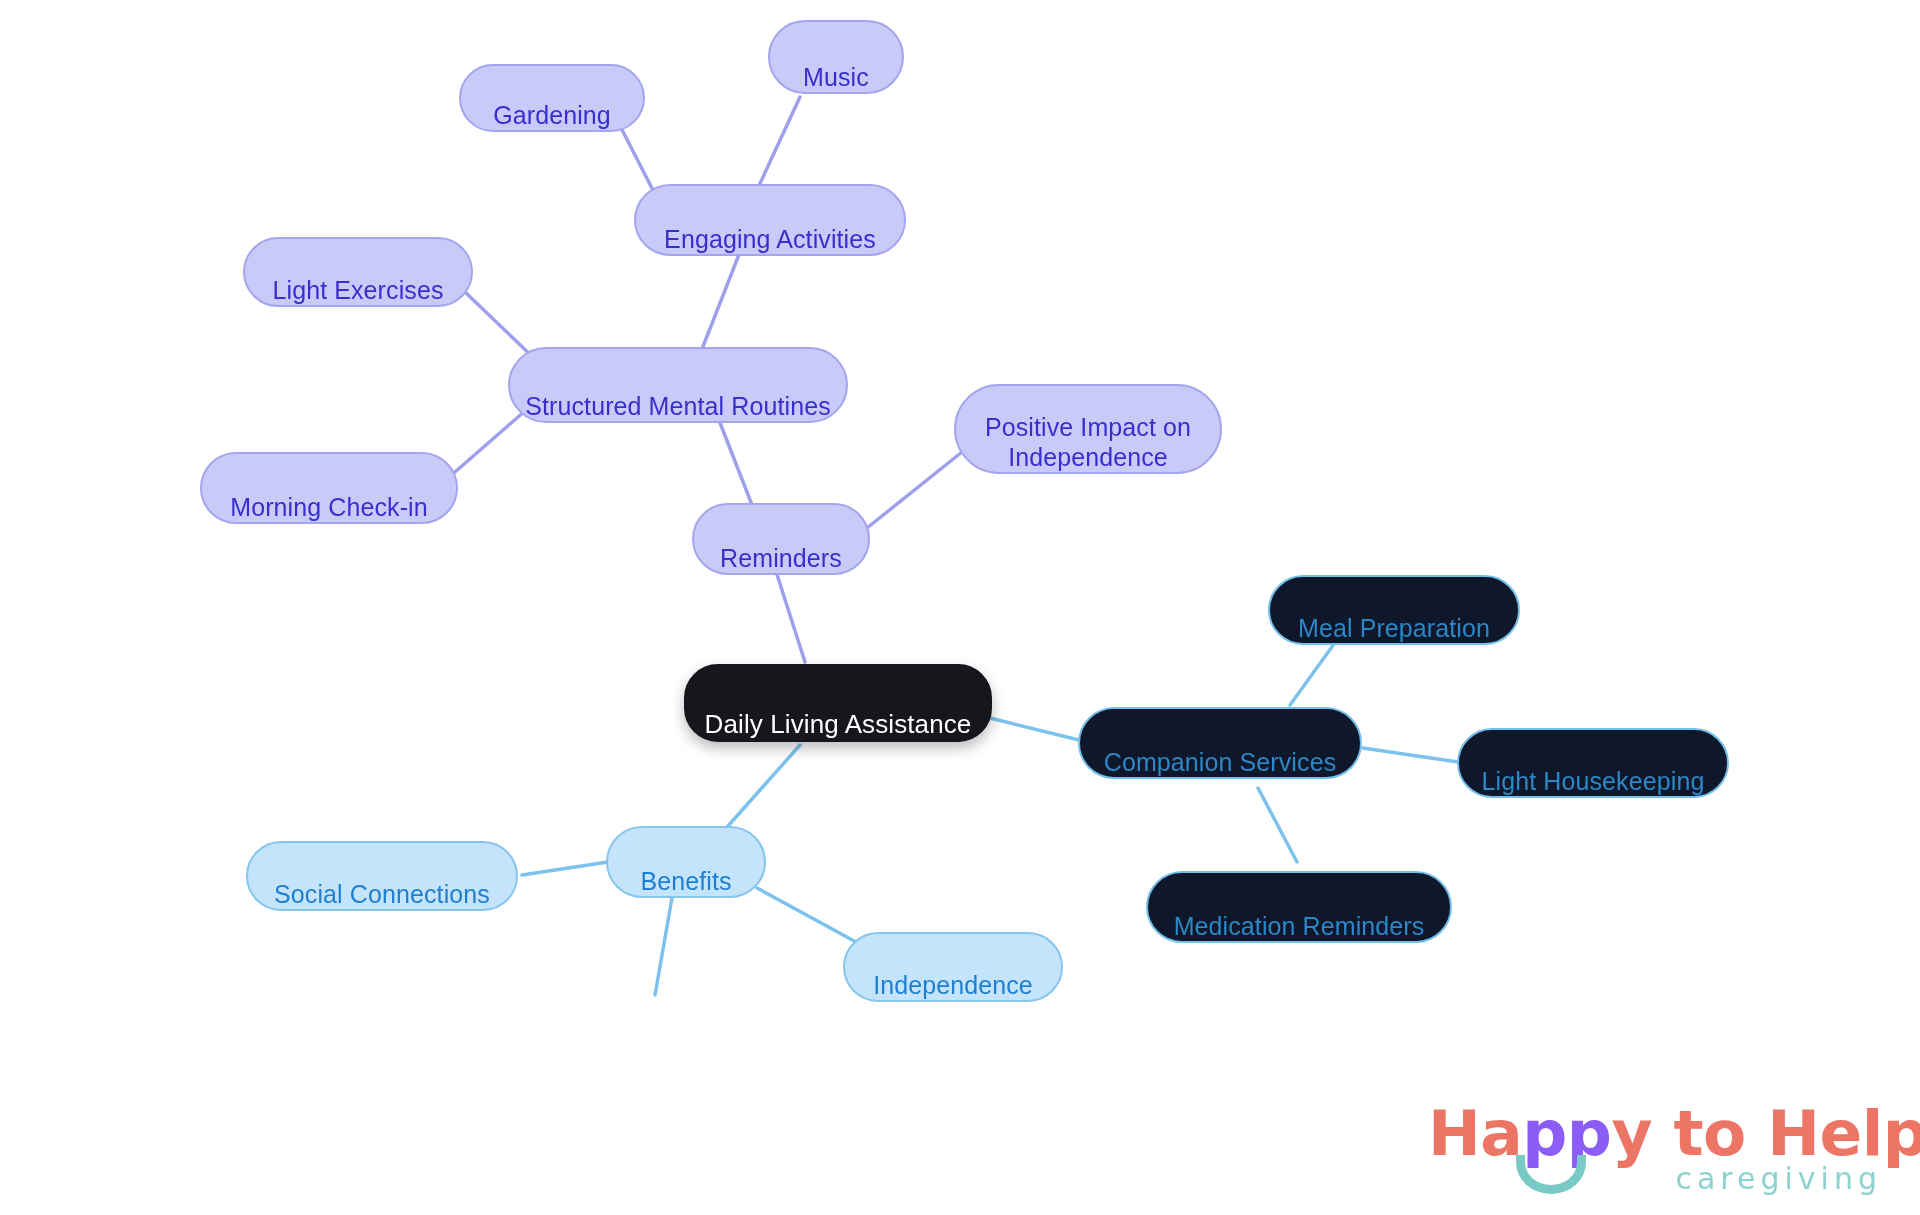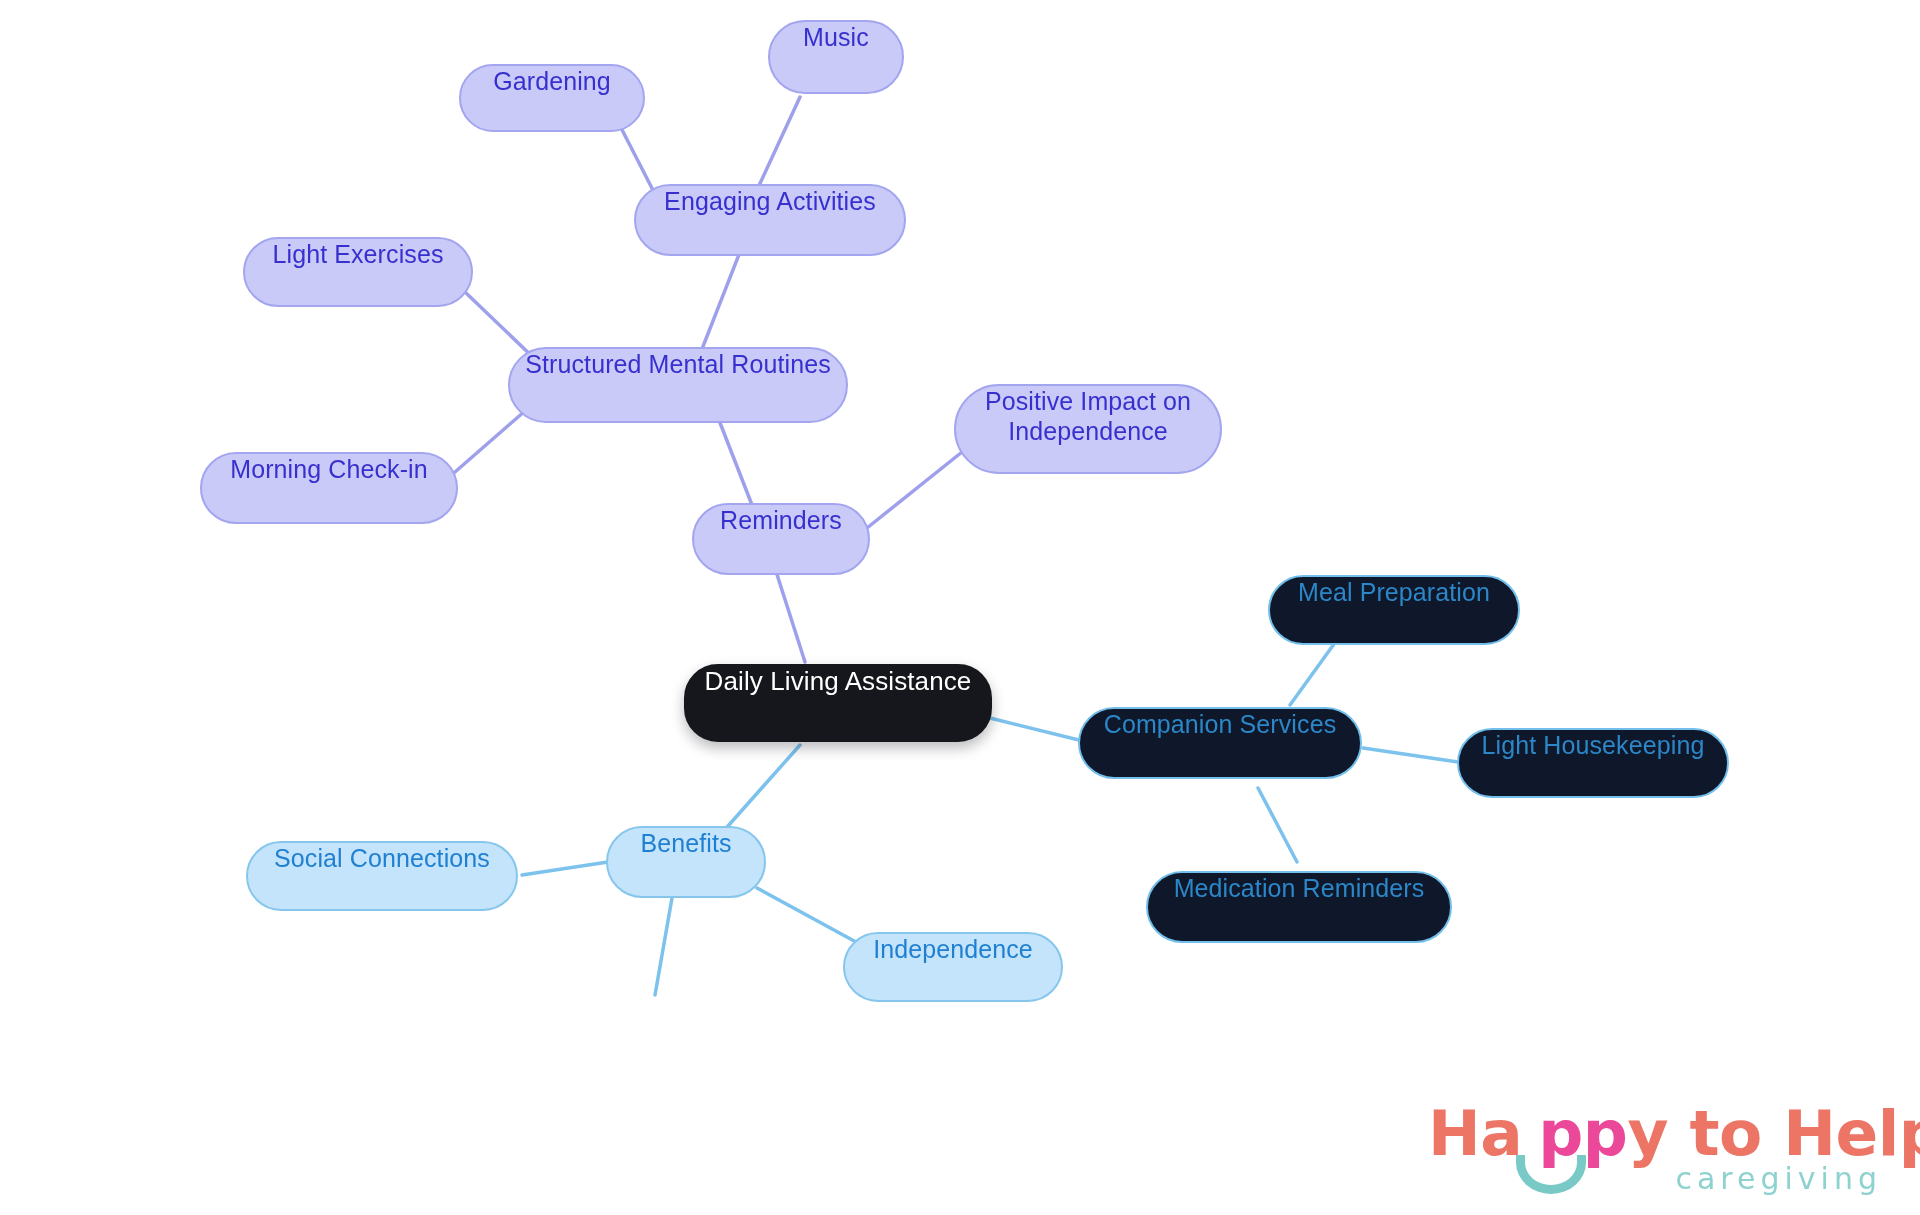--- a/index.html
+++ b/index.html
@@ -20,21 +20,21 @@
     left: 0;
     top: 0;
     width: 1920px;
     height: 1215px;
     pointer-events: none;
   }
   .node {
     position: absolute;
     box-sizing: border-box;
     display: flex;
-    align-items: flex-start;
+    align-items: flex-end;
     justify-content: center;
     text-align: center;
     border-radius: 999px;
     border-style: solid;
     border-width: 2px;
     line-height: 1.2;
     white-space: pre-line;
     letter-spacing: 0.1px;
   }
   .node.root {
@@ -76,22 +76,21 @@
     left: 0;
     top: 0;
     font-family: "DejaVu Sans", sans-serif;
     font-weight: bold;
     font-size: 63px;
     letter-spacing: -0.5px;
     color: #ec7566;
     white-space: nowrap;
   }
   .logo-pp {
-    color: #ec4899;
-    margin-left: 16px;
+    color: #8b5cf6;
   }
   .logo-smile {
     position: absolute;
     left: 88px;
     top: 58px;
     width: 52px;
     height: 30px;
     border: 9px solid #79c9c7;
     border-top: none;
     border-bottom-left-radius: 40px 36px;

